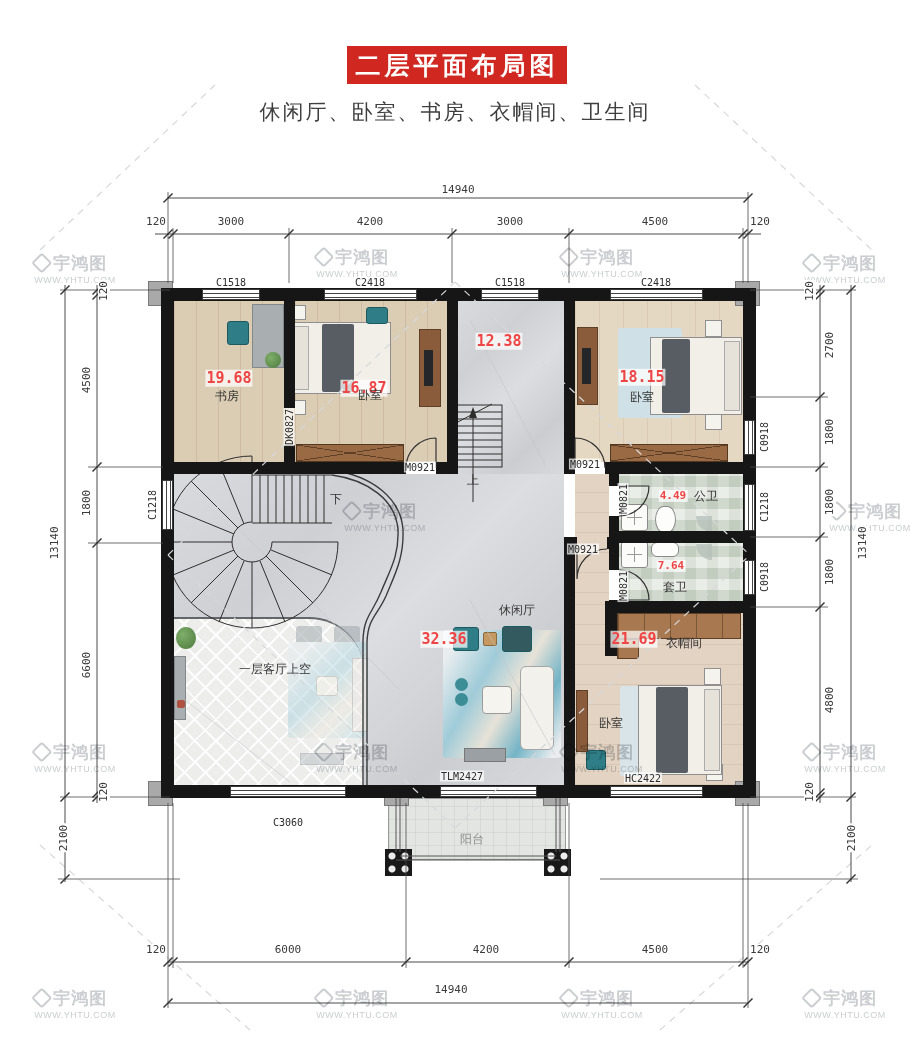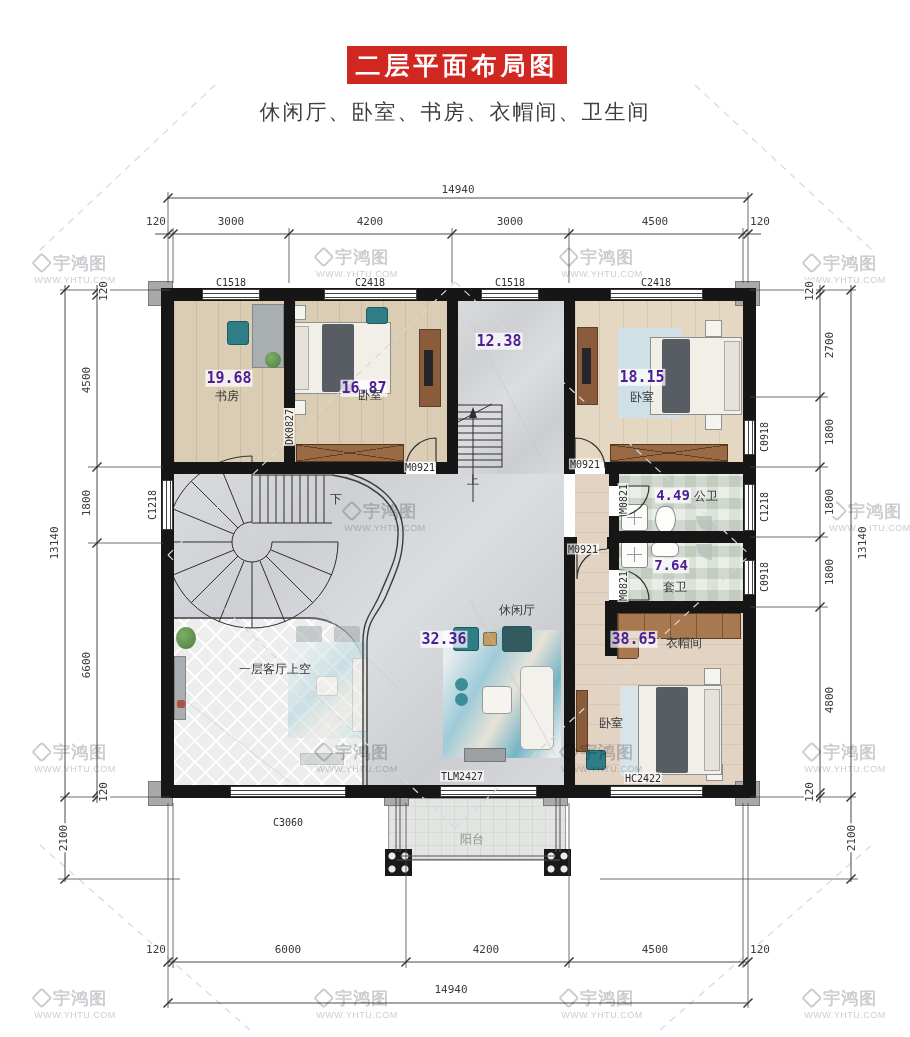--- a/index.html
+++ b/index.html
@@ -63,25 +63,25 @@
     background-size:60% 1px,1px 60%;background-position:center center;background-repeat:no-repeat;}
   .wc{background:#fdfdfb;border:1px solid #8a8a8a;border-radius:45%/55%;}
   .tub{background:#fdfdfb;border:1px solid #8a8a8a;border-radius:6px;}
   .shw{background:#b7c1ba;border-radius:0 0 0 100%;opacity:.8;}
   .plant{background:radial-gradient(circle at 35% 35%,#7fae6a,#4c7a3d);border-radius:50%;}
   .gray{background:#a9aeb1;border:1px solid #83888b;}
   
   .lbl,.rn,.rm,.dim{position:absolute;transform:translate(-50%,-50%);white-space:nowrap;z-index:9;
     background:rgba(255,255,255,.72);padding:0 1px;line-height:1.1;}
   .lbl{font-family:"DejaVu Sans Mono","Liberation Mono",monospace;font-size:10px;color:#2c2c2c;}
-  .rn{font-family:"DejaVu Sans Mono","Liberation Mono",monospace;font-size:15px;font-weight:600;color:#4c1d95;}
+  .rn{font-family:"DejaVu Sans Mono","Liberation Mono",monospace;font-size:15px;font-weight:600;color:#ef4444;}
   .rm{font-size:12px;color:#333;background:transparent;}
   .dim{font-family:"DejaVu Sans Mono","Liberation Mono",monospace;font-size:11px;color:#3a3a3a;background:#fff;}
   .vl{transform:translate(-50%,-50%) rotate(-90deg);}
-  .big{font-size:14px;}
+  .big{font-size:11px;}
   
   .wm{position:absolute;transform:translate(-50%,-50%);z-index:8;color:#b9bcc0;text-align:center;
     mix-blend-mode:multiply;opacity:.75;pointer-events:none;}
   .wm .row{display:flex;align-items:center;gap:4px;font-size:17px;font-weight:bold;letter-spacing:1px;}
   .wm .hex{width:11px;height:11px;border:2px solid #b9bcc0;border-radius:3px;transform:rotate(45deg);display:inline-block;}
   .wm .url{font-size:9px;letter-spacing:.5px;}
   svg{position:absolute;left:0;top:0;z-index:7;pointer-events:none;}
   svg.under{z-index:4;}
 </style>
 </head>
@@ -375,21 +375,21 @@
 <div class="rm" style="left:227px;top:397px">书房</div>
 <div class="rn" style="left:364px;top:388px">16.87</div>
 <div class="rm" style="left:370px;top:396px">卧室</div>
 <div class="rn" style="left:499px;top:341px">12.38</div>
 <div class="rn" style="left:642px;top:377px">18.15</div>
 <div class="rm" style="left:642px;top:398px">卧室</div>
 <div class="rn big" style="left:673px;top:496px">4.49</div>
 <div class="rm" style="left:706px;top:497px">公卫</div>
 <div class="rn big" style="left:671px;top:566px">7.64</div>
 <div class="rm" style="left:675px;top:588px">套卫</div>
-<div class="rn" style="left:634px;top:639px">38.65</div>
+<div class="rn" style="left:634px;top:639px">21.69</div>
 <div class="rm" style="left:684px;top:644px">衣帽间</div>
 <div class="rn" style="left:444px;top:639px">32.36</div>
 <div class="rm" style="left:517px;top:611px">休闲厅</div>
 <div class="rm" style="left:611px;top:724px">卧室</div>
 <div class="rm" style="left:275px;top:670px">一层客厅上空</div>
 <div class="rm" style="left:472px;top:840px;color:#8a8f8a">阳台</div>
 <div class="rm" style="left:473px;top:481px">上</div>
 <div class="rm" style="left:336px;top:500px">下</div>
 
 <div class="lbl" style="left:231px;top:282px">C1518</div>

